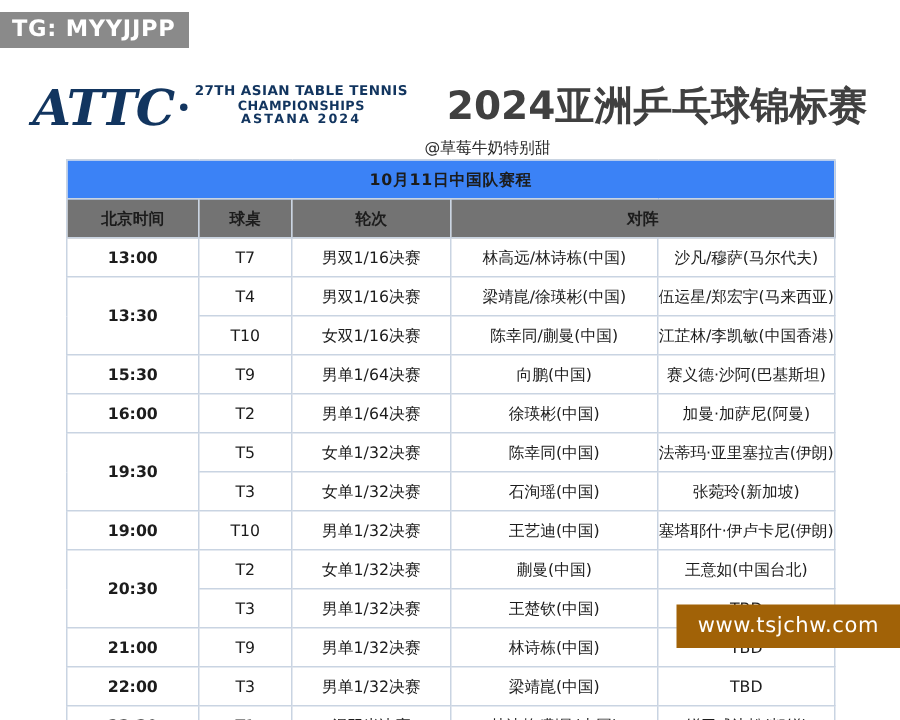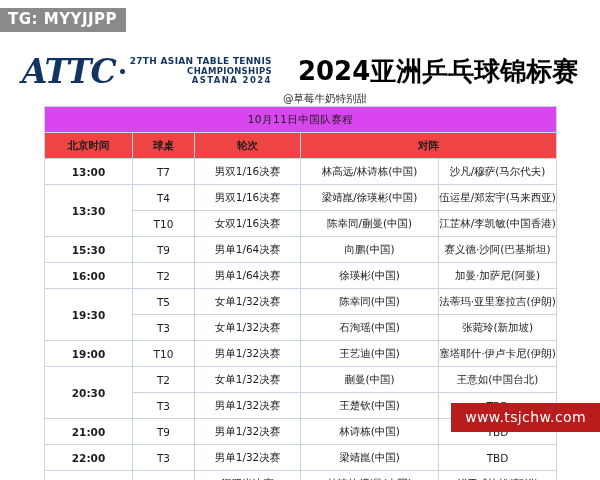--- a/index.html
+++ b/index.html
@@ -65,29 +65,29 @@
     background: #12355f;
     border-radius: 50%;
     margin: 0 5px 0 4px;
   }
   .logo-lines {
     color: #12355f;
     line-height: 1.12;
     font-size: 8px;
     font-weight: bold;
     letter-spacing: 0.3px;
-    text-align: right;
+    text-align: center;
   }
   .logo-lines .l1 { font-size: 9px; }
   .logo-lines .l2 { font-size: 8.5px; }
   .logo-lines .l3 { font-size: 8.5px; letter-spacing: 1.4px; }
   .title-main {
     font-size: 26px;
     font-weight: bold;
-    color: #000000;
+    color: #404040;
     letter-spacing: 0px;
     line-height: 1;
   }
   .subtitle {
     position: absolute;
     left: 0;
     top: 92px;
     width: 600px;
     text-align: center;
     font-size: 10.5px;
@@ -109,30 +109,30 @@
   table.sched td, table.sched th {
     border: 1px solid #c9d4e2;
     text-align: center;
     vertical-align: middle;
     font-size: 10.5px;
     color: #1c1c1c;
     padding: 0;
     height: 25px;
   }
   .title-row td {
-    background: #d946ef;
+    background: #3b82f6;
     color: #ffffff;
     font-size: 12px;
-    font-weight: normal;
+    font-weight: bold;
     height: 26px;
     border: 1px solid #2f6eb5;
     letter-spacing: 0.5px;
   }
   .head-row th {
-    background: #ef4444;
+    background: #737373;
     font-weight: bold;
     font-size: 11px;
     color: #13294b;
     height: 26px;
   }
   tbody tr td {
     background: #ffffff;
   }
   td.time-cell {
     font-weight: bold;
@@ -142,21 +142,21 @@
   .col-time { width: 88px; }
   .col-table { width: 62px; }
   .col-round { width: 106px; }
   .col-a { width: 138px; }
   .col-b { width: 118px; }
   
   .watermark {
     position: absolute;
     right: 0;
     bottom: 0;
-    background: #b91c1c;
+    background: #a16207;
     color: #ffffff;
     font-size: 14px;
     padding: 6px 14px 7px 14px;
     letter-spacing: 0.4px;
     font-family: "DejaVu Sans", "Liberation Sans", sans-serif;
   }
 </style>
 </head>
 <body>
 

